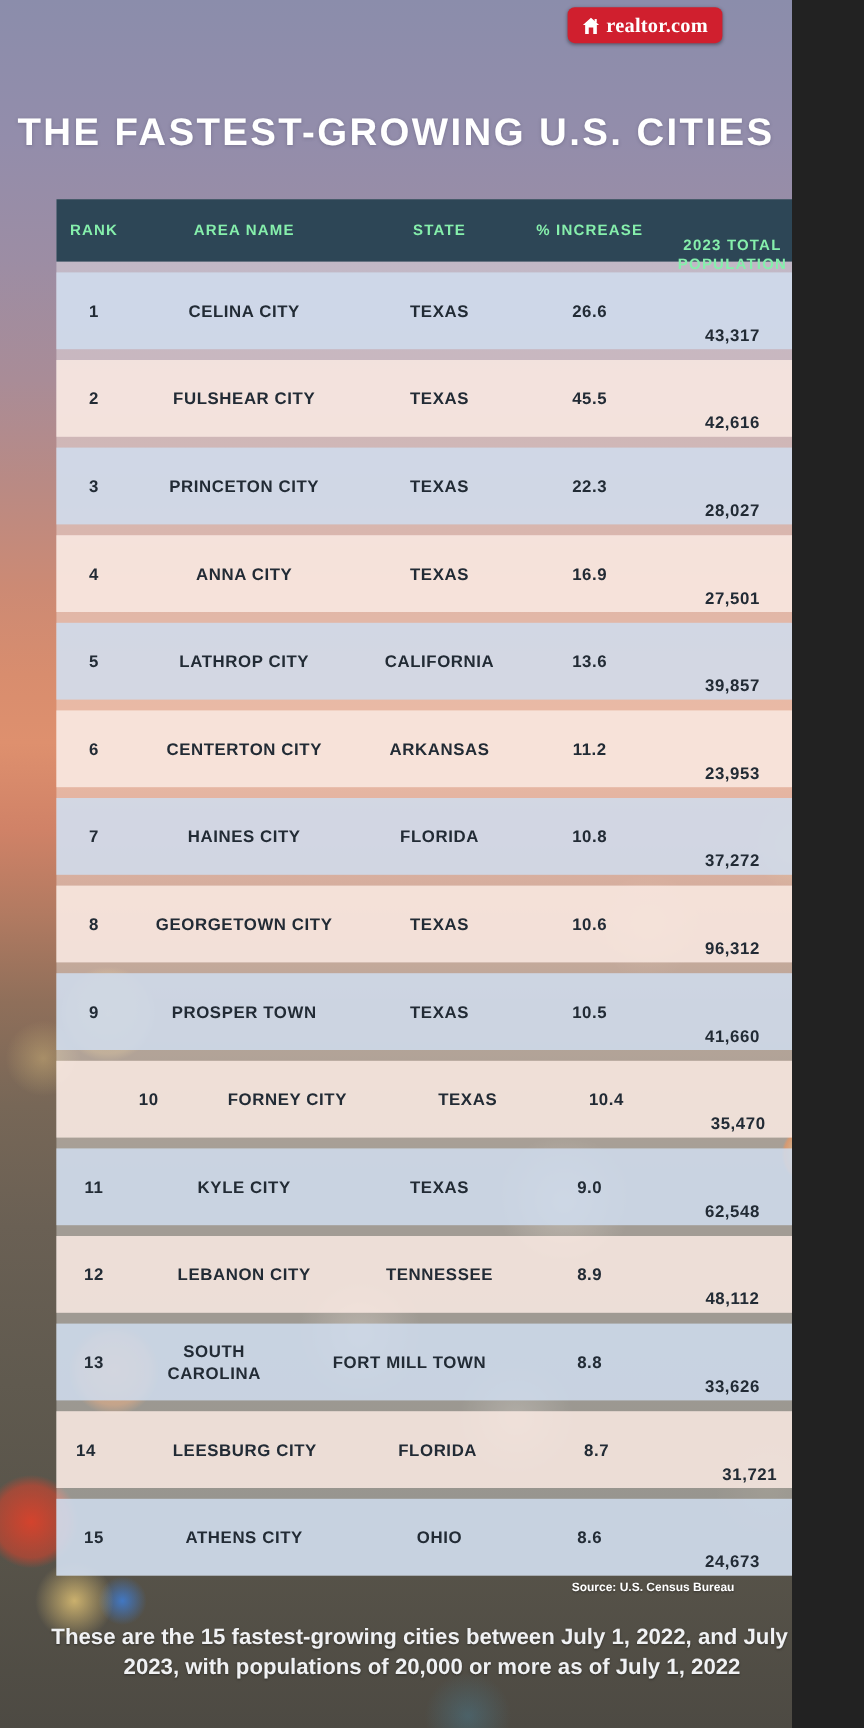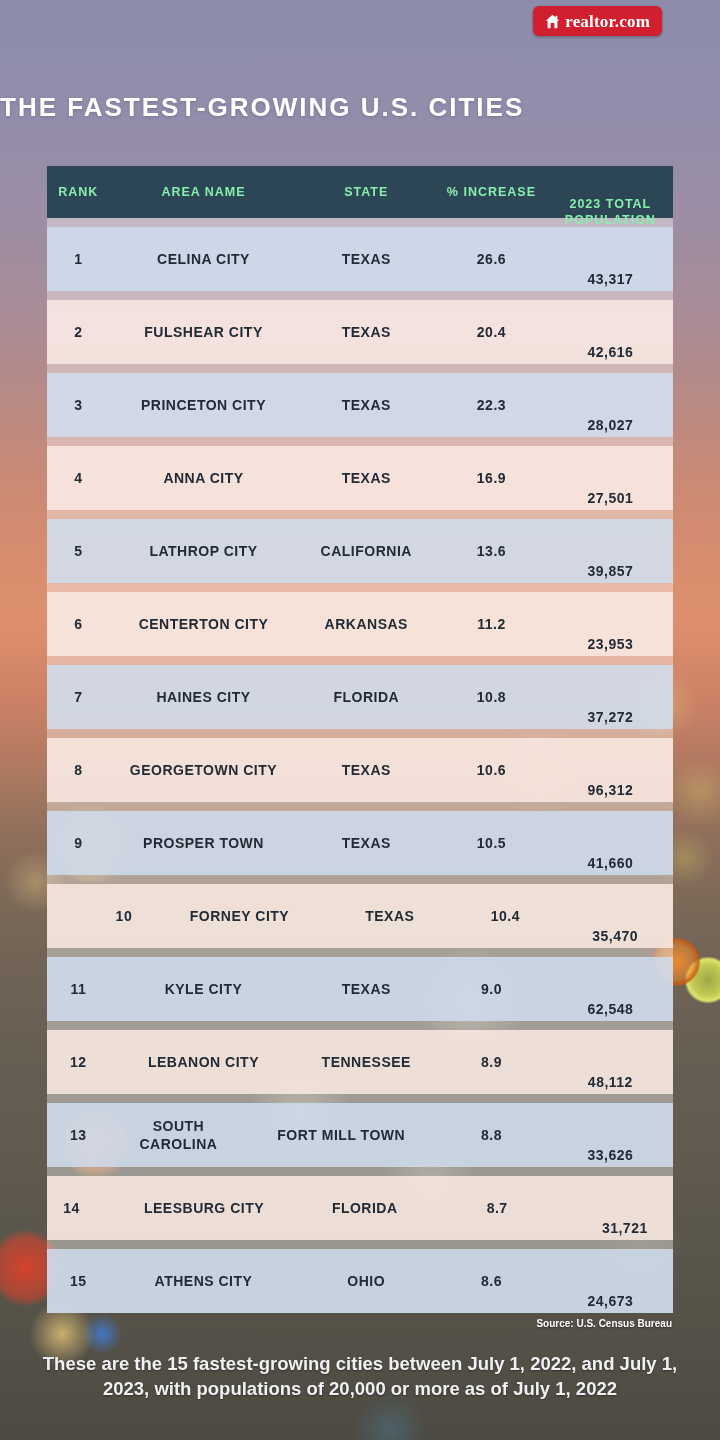--- a/index.html
+++ b/index.html
@@ -1,18 +1,18 @@
 <!DOCTYPE html>
 <html><head>
 <meta charset="utf-8">
 <style>
   html,body{margin:0;padding:0;background:#222;}
   .page{
     position:relative;
-    width:720px;height:1440px;
+    width:660px;height:1440px;
     overflow:hidden;
     font-family:"Liberation Sans","DejaVu Sans",sans-serif;
     background:linear-gradient(180deg,
       #8b8dab 0%, #938dab 8%, #9c8da4 15%, #a98c97 22%,
       #b98a84 28%, #cc8a74 34%, #d88d6e 39%, #de906e 43%,
       #d08267 48%, #b17a61 53%, #8f6f5a 58%, #776757 64%,
       #6a6054 71%, #605a4f 80%, #575349 90%, #4d4a43 100%);
   }
   
   .bokeh{
@@ -43,22 +43,22 @@
     display:flex;align-items:center;gap:5px;
     box-shadow:0 1px 3px rgba(0,0,0,.35);
   }
   .logo .house{width:15px;height:15px;display:block;}
   .logo .wordmark{
     color:#fff;font-family:"Liberation Serif","DejaVu Serif",serif;
     font-weight:700;font-size:17px;line-height:1;letter-spacing:.2px;
   }
   .title{
     position:absolute;top:92px;left:0;width:100%;
-    color:#ffffff;
-    font-size:26px;font-weight:800;letter-spacing:2px;
+    text-align:center;color:#ffffff;
+    font-size:32px;font-weight:800;letter-spacing:2px;
     text-shadow:0 1px 3px rgba(40,40,70,.25);
   }
   .table{
     position:absolute;left:47px;top:166px;width:626px;
     background:rgba(255,255,255,.38);
   }
   .thead{
     display:flex;align-items:center;height:52px;
     color:#86efac;font-size:12.5px;font-weight:700;letter-spacing:1px;
     text-align:center;
@@ -112,21 +112,21 @@
         <div class="cell c0">1</div>
         <div class="cell c1">CELINA CITY</div>
         <div class="cell c2">TEXAS</div>
         <div class="cell c3">26.6</div>
         <div class="cell c4">43,317</div>
       </div>
       <div class="tr" style="background: rgba(249, 233, 226, 0.86); color: rgb(34, 43, 53);">
         <div class="cell c0">2</div>
         <div class="cell c1">FULSHEAR CITY</div>
         <div class="cell c2">TEXAS</div>
-        <div class="cell c3">20.4</div>
+        <div class="cell c3">45.5</div>
         <div class="cell c4">42,616</div>
       </div>
       <div class="tr" style="background: rgba(207, 220, 238, 0.86); color: rgb(34, 43, 53);">
         <div class="cell c0">3</div>
         <div class="cell c1">PRINCETON CITY</div>
         <div class="cell c2">TEXAS</div>
         <div class="cell c3">22.3</div>
         <div class="cell c4">28,027</div>
       </div>
       <div class="tr" style="background: rgba(249, 233, 226, 0.86); color: rgb(34, 43, 53);">

